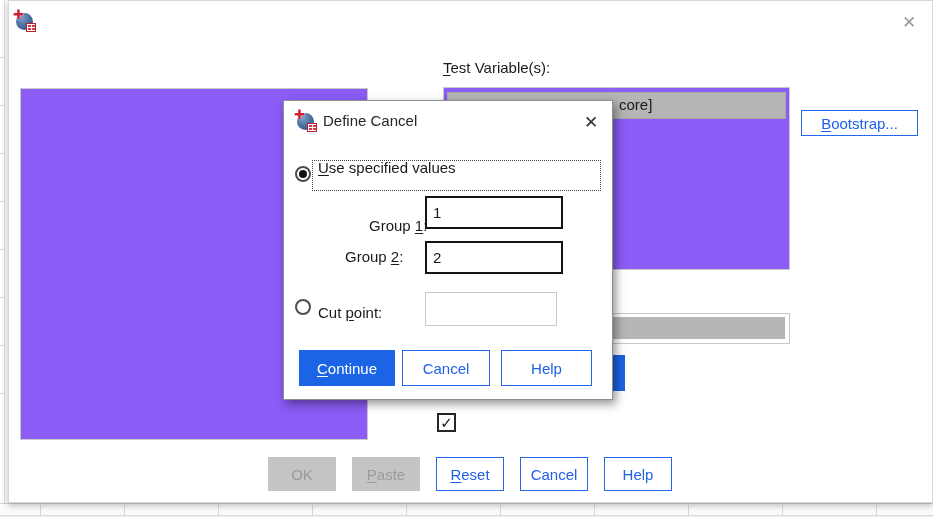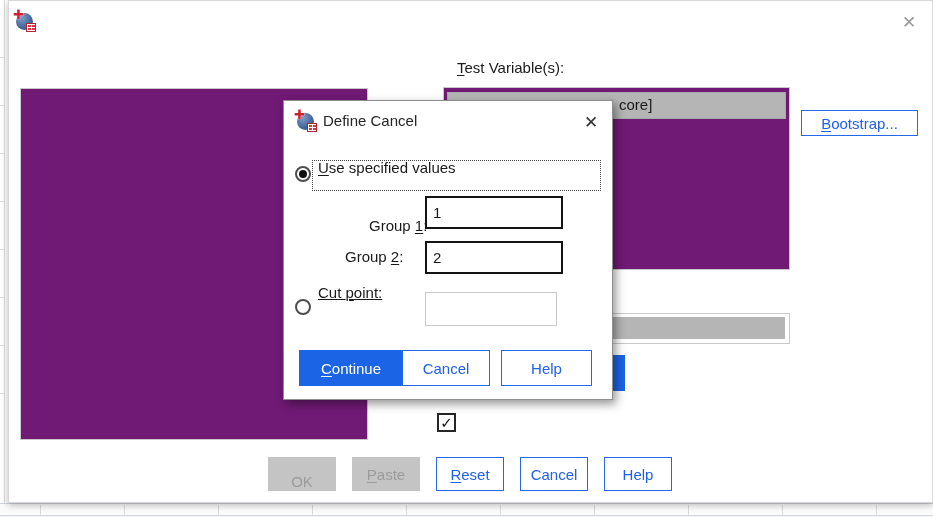--- a/index.html
+++ b/index.html
@@ -36,71 +36,71 @@
   .spss-icon .plus{position:absolute;left:-1px;top:-2px;color:#cf2030;font-size:13px;font-weight:bold;line-height:13px;
     text-shadow:0 0 1px #fff,0 0 1px #fff;}
   .spss-icon .grid{position:absolute;right:0;bottom:0;width:10px;height:9px;background:#d33a45;
     background-image:linear-gradient(#fff 1px,transparent 1px),linear-gradient(90deg,#fff 1px,transparent 1px);
     background-size:4px 3px;border:1px solid #b02530;}
 
   
   .title-text{position:absolute;white-space:nowrap;}
   .close-x{position:absolute;width:26px;height:26px;display:flex;align-items:center;justify-content:center;
     font-size:17px;cursor:default;}
-  .listbox{position:absolute;background:#701a75;border:1px solid var(--box-border);}
+  .listbox{position:absolute;background:#8b5cf6;border:1px solid var(--box-border);}
   .ul{text-decoration:underline;text-underline-offset:2px;}
   .btn{position:absolute;display:flex;align-items:center;justify-content:center;white-space:nowrap;
     font-size:15px;background:#fff;border:1px solid var(--accent-border);color:#2061e8;}
   .btn-primary{background:var(--accent);border-color:var(--accent);color:#fff;}
   .btn-disabled{background:var(--disabled_bg);border-color:var(--disabled_bg);color:var(--disabled_text);}
   .field{position:absolute;background:#fff;font-size:15px;color:#1a1a1a;padding:0 6px;outline:none;
     font-family:"Liberation Sans","DejaVu Sans",sans-serif;}
   .radio{position:absolute;width:16px;height:16px;border:2px solid #4d4d4d;border-radius:50%;background:#fff;}
   .radio.sel::after{content:"";position:absolute;left:2px;top:2px;width:8px;height:8px;border-radius:50%;background:#111;}
   .checkbox{position:absolute;width:19px;height:19px;border:2px solid #262626;background:#fff;
     display:flex;align-items:center;justify-content:center;font-size:15px;font-weight:bold;color:#111;line-height:1;}
   .label{position:absolute;white-space:nowrap;}
 
   
   .main-title{left:42px;top:13px;color:var(--title_text);font-size:15px;}
   .main-close{left:896px;top:9px;color:#9a9a9a;}
   .vars-listbox{left:20px;top:88px;width:348px;height:352px;}
-  .testvars-label{left:457px;top:59px;}
+  .testvars-label{left:443px;top:59px;}
   .testvars-listbox{left:443px;top:87px;width:347px;height:183px;}
   .selected-row{position:absolute;left:3px;top:4px;right:3px;height:27px;background:var(--selected_row_bg);
     border:1px solid #a8a8a8;}
   .selected-row .row-text{position:absolute;left:171px;top:3px;color:#1a1a1a;}
   .grouping-field{position:absolute;left:443px;top:313px;width:347px;height:31px;border:1px solid var(--box-border);background:#fff;}
   .grouping-field .inner{position:absolute;left:3px;top:3px;right:4px;bottom:4px;background:var(--selected_row_bg);}
   .define-groups-btn{left:540px;top:355px;width:85px;height:36px;background:var(--accent);border:1px solid var(--accent);z-index:1;}
   .effect-checkbox{left:437px;top:413px;}
   .effect-label{left:463px;top:414px;}
-  .btn-ok{left:268px;top:457px;width:68px;height:34px;align-items:flex-end;}
+  .btn-ok{left:268px;top:457px;width:68px;height:34px;}
   .btn-paste{left:352px;top:457px;width:68px;height:34px;}
   .btn-reset{left:436px;top:457px;width:68px;height:34px;}
   .btn-cancel-main{left:520px;top:457px;width:68px;height:34px;}
   .btn-help-main{left:604px;top:457px;width:68px;height:34px;}
   .btn-options{left:801px;top:68px;width:116px;height:32px;}
   .btn-bootstrap{left:801px;top:110px;width:117px;height:26px;}
 
   
   .dg-icon{left:295px;top:110px;z-index:6;}
   .dg-title{left:323px;top:112px;color:#262626;font-size:15px;z-index:6;}
   .dg-close{left:578px;top:109px;color:#333;z-index:6;}
   .dg-focusrect{position:absolute;left:312px;top:160px;width:289px;height:31px;border:1px dotted #444;z-index:6;}
   .dg-radio1{left:295px;top:166px;z-index:7;}
   .dg-use-label{left:318px;top:159px;z-index:7;}
   .dg-g1-label{left:345px;top:217px;z-index:6;margin-left:24px;}
   .dg-g1-input{left:425px;top:196px;width:138px;height:33px;border:2px solid #141414;z-index:6;}
   .dg-g2-label{left:345px;top:248px;z-index:6;}
   .dg-g2-input{left:425px;top:241px;width:138px;height:33px;border:2px solid #141414;z-index:6;}
   .dg-radio2{left:295px;top:299px;z-index:6;}
-  .dg-cut-label{left:318px;top:284px;z-index:6;text-decoration:underline;}
+  .dg-cut-label{left:318px;top:304px;z-index:6;}
   .dg-cut-input{left:425px;top:292px;width:132px;height:34px;border:1px solid var(--box-border);z-index:6;}
-  .dg-continue{left:299px;top:350px;width:104px;height:36px;z-index:6;}
+  .dg-continue{left:299px;top:350px;width:96px;height:36px;z-index:6;}
   .dg-cancel{left:402px;top:350px;width:88px;height:36px;z-index:6;}
   .dg-help{left:501px;top:350px;width:91px;height:36px;z-index:6;}
 </style>
 </head>
 <body>
 
 <div id="screen">
 
   <div class="bg-vline"></div>
   <div class="bg-tick" style="top:57px"></div>

